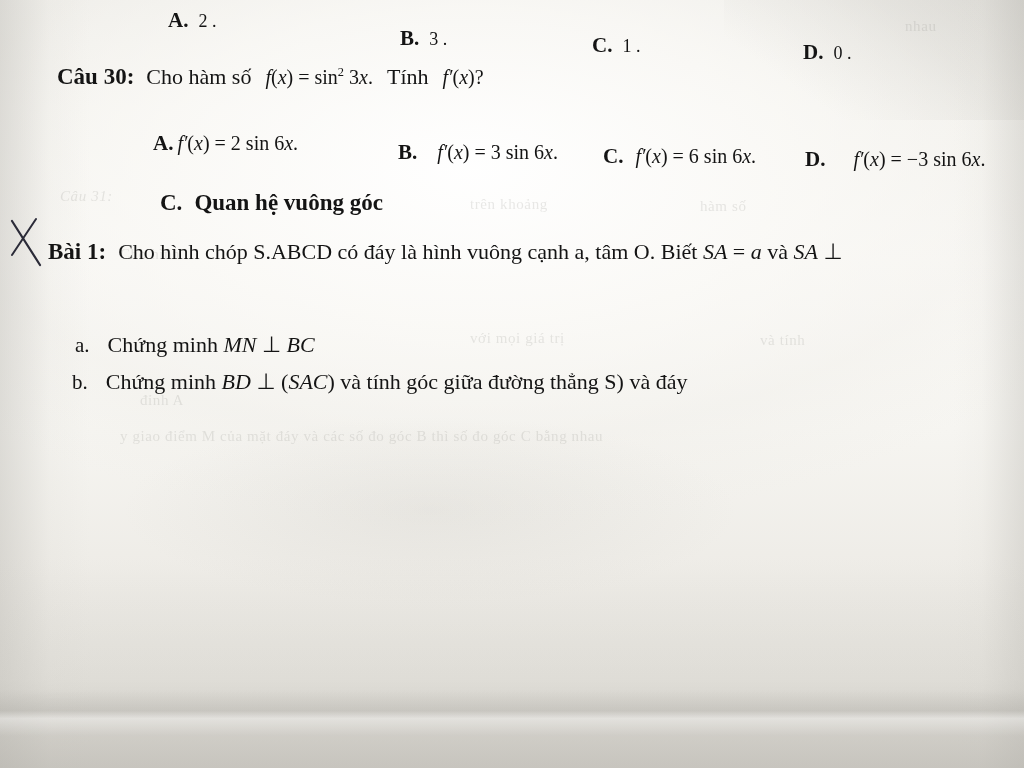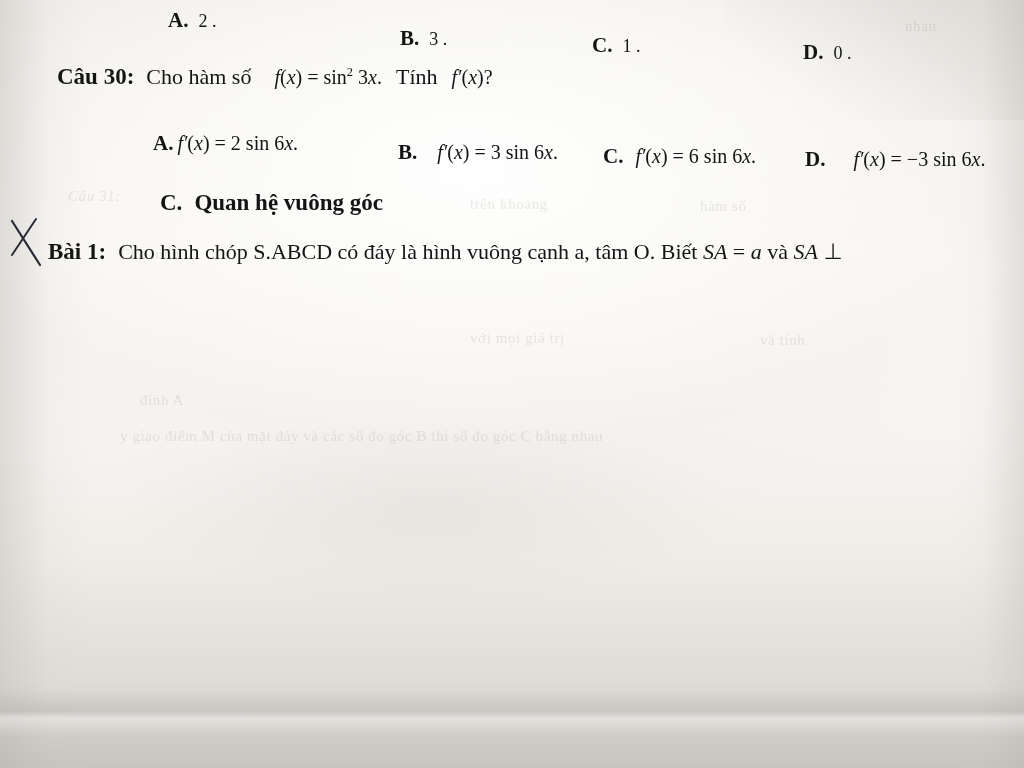--- a/index.html
+++ b/index.html
@@ -109,21 +109,21 @@
 
   <div class="shade" id="shade-top-right"></div>
   <div class="shade" id="shade-left"></div>
   <div class="shade" id="shade-right"></div>
   <div class="shade" id="smudge-center"></div>
   <div class="shade" id="shade-bottom"></div>
   <div class="shade" id="crease-horizontal"></div>
 
   <div id="ghost-layer">
     <div class="ghost" style="left:905px; top:18px;">nhau</div>
-    <div class="ghost" style="left:68px; top:188px;font-style:italic;">Câu 31:</div>
+    <div class="ghost" style="left:60px; top:188px;font-style:italic;">Câu 31:</div>
     <div class="ghost" style="left:470px; top:196px;">trên khoảng</div>
     <div class="ghost" style="left:700px; top:198px;">hàm số</div>
     <div class="ghost" style="left:120px; top:246px;">Cho hình</div>
     <div class="ghost" style="left:470px; top:330px;">với mọi giá trị</div>
     <div class="ghost" style="left:760px; top:332px;">và tính</div>
     <div class="ghost" style="left:140px; top:392px;">đỉnh A</div>
     <div class="ghost" style="left:120px; top:428px;">y giao điểm M của mặt đáy và các số đo góc B thì số đo góc C bằng nhau</div>
   </div>
 
   <div id="content">
@@ -141,21 +141,21 @@
       <span class="opt-val" style="margin-left:6px;">1 .</span>
     </div>
     <div class="abs" style="left:803px; top:40px;text-align:right;">
       <span class="opt-letter">D.</span>
       <span class="opt-val" style="margin-left:6px;">0 .</span>
     </div>
 
     <div class="abs" style="left:57px; top:64px;">
       <span class="q-label">Câu 30:</span>
       <span class="q-text" style="margin-left:8px;text-align:right;">Cho hàm số</span>
-      <span class="math" style="margin-left:19px;text-align:right;">f<span class="math-up">(</span>x<span class="math-up">)</span> <span class="math-up">=</span> <span class="math-up">sin</span><sup class="exp">2</sup> <span class="math-up">3</span>x<span class="math-up">.</span></span>
+      <span class="math" style="margin-left:10px;text-align:right;">f<span class="math-up">(</span>x<span class="math-up">)</span> <span class="math-up">=</span> <span class="math-up">sin</span><sup class="exp">2</sup> <span class="math-up">3</span>x<span class="math-up">.</span></span>
       <span class="q-text" style="margin-left:10px;">Tính</span>
       <span class="math" style="margin-left:10px;">f′<span class="math-up">(</span>x<span class="math-up">)</span><span class="math-up">?</span></span>
     </div>
 
     <div class="abs" style="left:153px; top:131px;">
       <span class="opt-letter">A.</span>
       <span class="math" style="">f′<span class="math-up">(</span>x<span class="math-up">)</span> <span class="math-up">= 2 sin 6</span>x<span class="math-up">.</span></span>
     </div>
     <div class="abs" style="left:398px; top:140px;">
       <span class="opt-letter">B.</span>
@@ -178,15 +178,23 @@
     <svg id="pen-mark" viewBox="0 0 40 58">
       <path d="M6 6 L34 50" stroke="#2b2b38" stroke-width="2.2" fill="none" stroke-linecap="round"></path>
       <path d="M30 4 C22 16, 14 28, 6 40" stroke="#2b2b38" stroke-width="2.0" fill="none" stroke-linecap="round"></path>
     </svg>
 
     <div class="abs" style="left:48px; top:239px;">
       <span class="q-label">Bài 1:</span>
       <span class="body-text" style="margin-left:8px;">Cho hình chóp S.ABCD có đáy là hình vuông cạnh a, tâm O. Biết <span class="mathit">SA</span> = <span class="mathit">a</span> và <span class="mathit">SA</span> ⊥</span>
     </div>
 
+    <div class="abs" style="left:75px; top:332px;">
+      <span class="sub-letter">a.</span>
+      <span class="sub-item" style="margin-left:14px;">Chứng minh <span class="mathit">MN</span> ⊥ <span class="mathit">BC</span></span>
+    </div>
+    <div class="abs" style="left:72px; top:369px;">
+      <span class="sub-letter">b.</span>
+      <span class="sub-item" style="margin-left:14px;">Chứng minh <span class="mathit">BD</span> ⊥ (<span class="mathit">SAC</span>) và tính góc giữa đường thẳng S) và đáy</span>
+    </div>
 
   </div>
 </div>
 
 </body></html>

